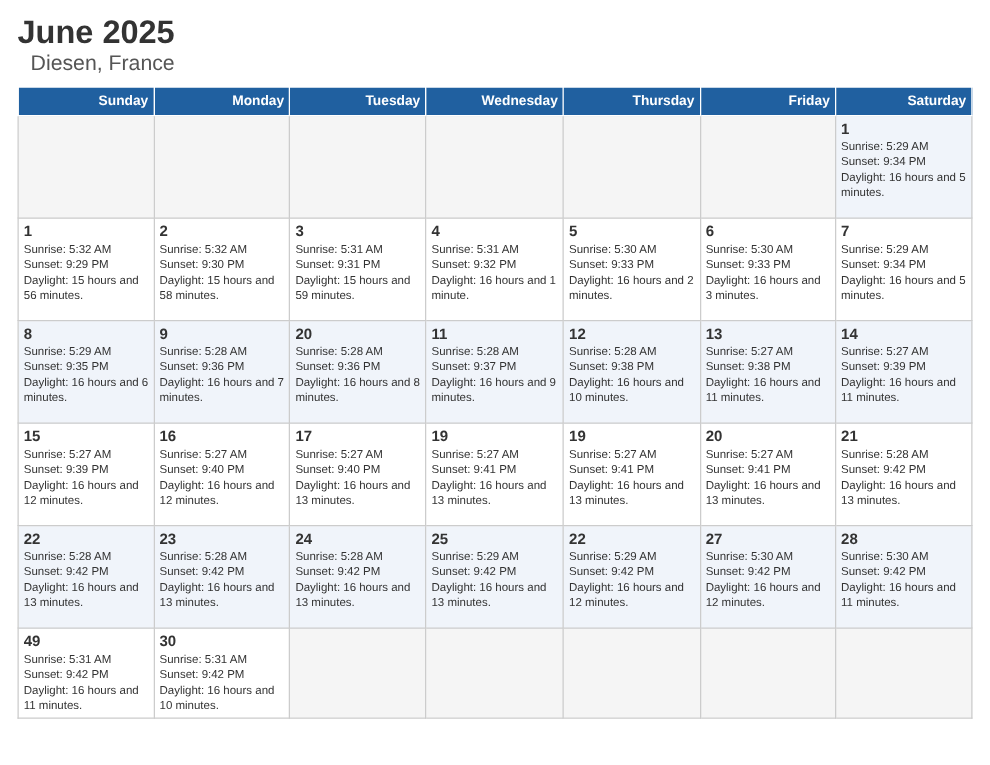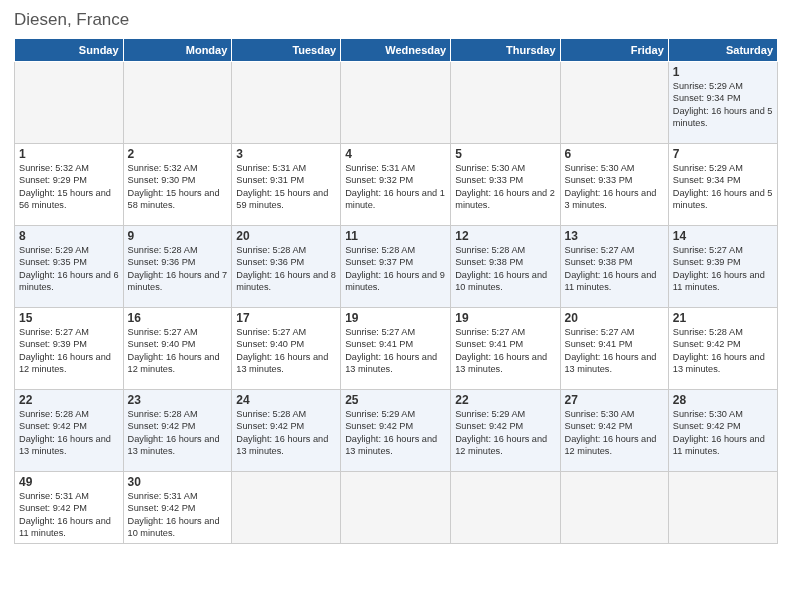--- a/index.html
+++ b/index.html
@@ -102,20 +102,21 @@
     .row-shaded td {
       background: #f0f4fa;
     }
   </style>
 </head>
 <body>
 
 <div class="page">
   <div class="header">
     <div class="title-block">
+      <div class="month-title">June 2025</div>
       <div class="location">Diesen, France</div>
     </div>
   </div>
 
   <table class="calendar">
     <thead>
       <tr>
         <th>Sunday</th>
         <th>Monday</th>
         <th>Tuesday</th>

